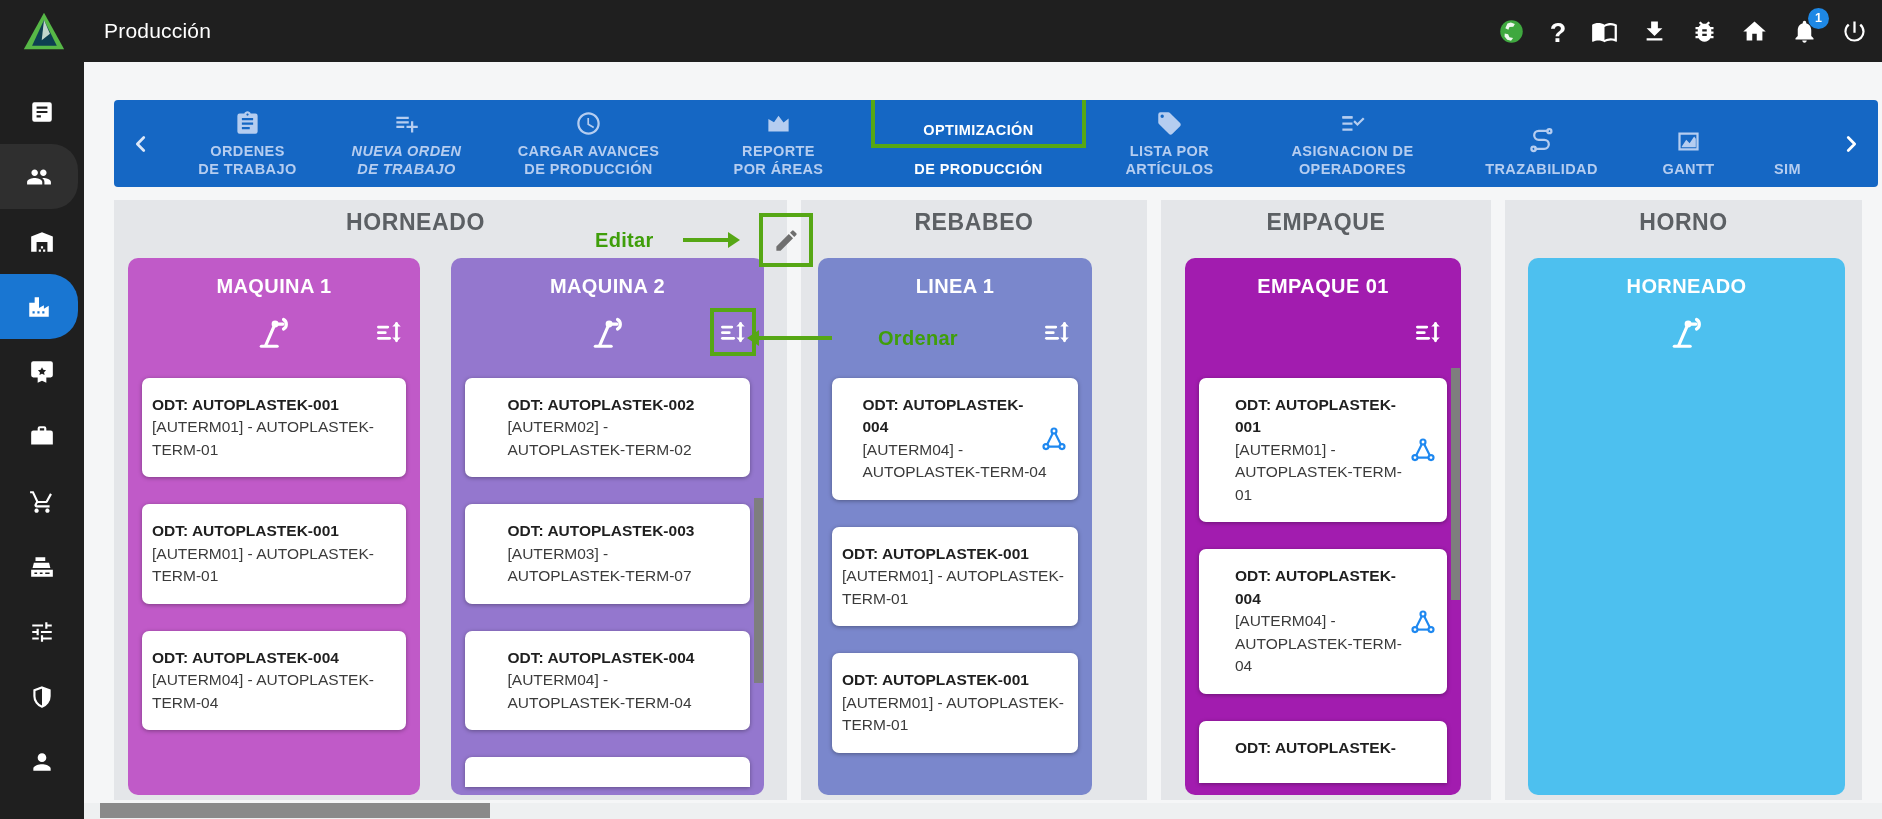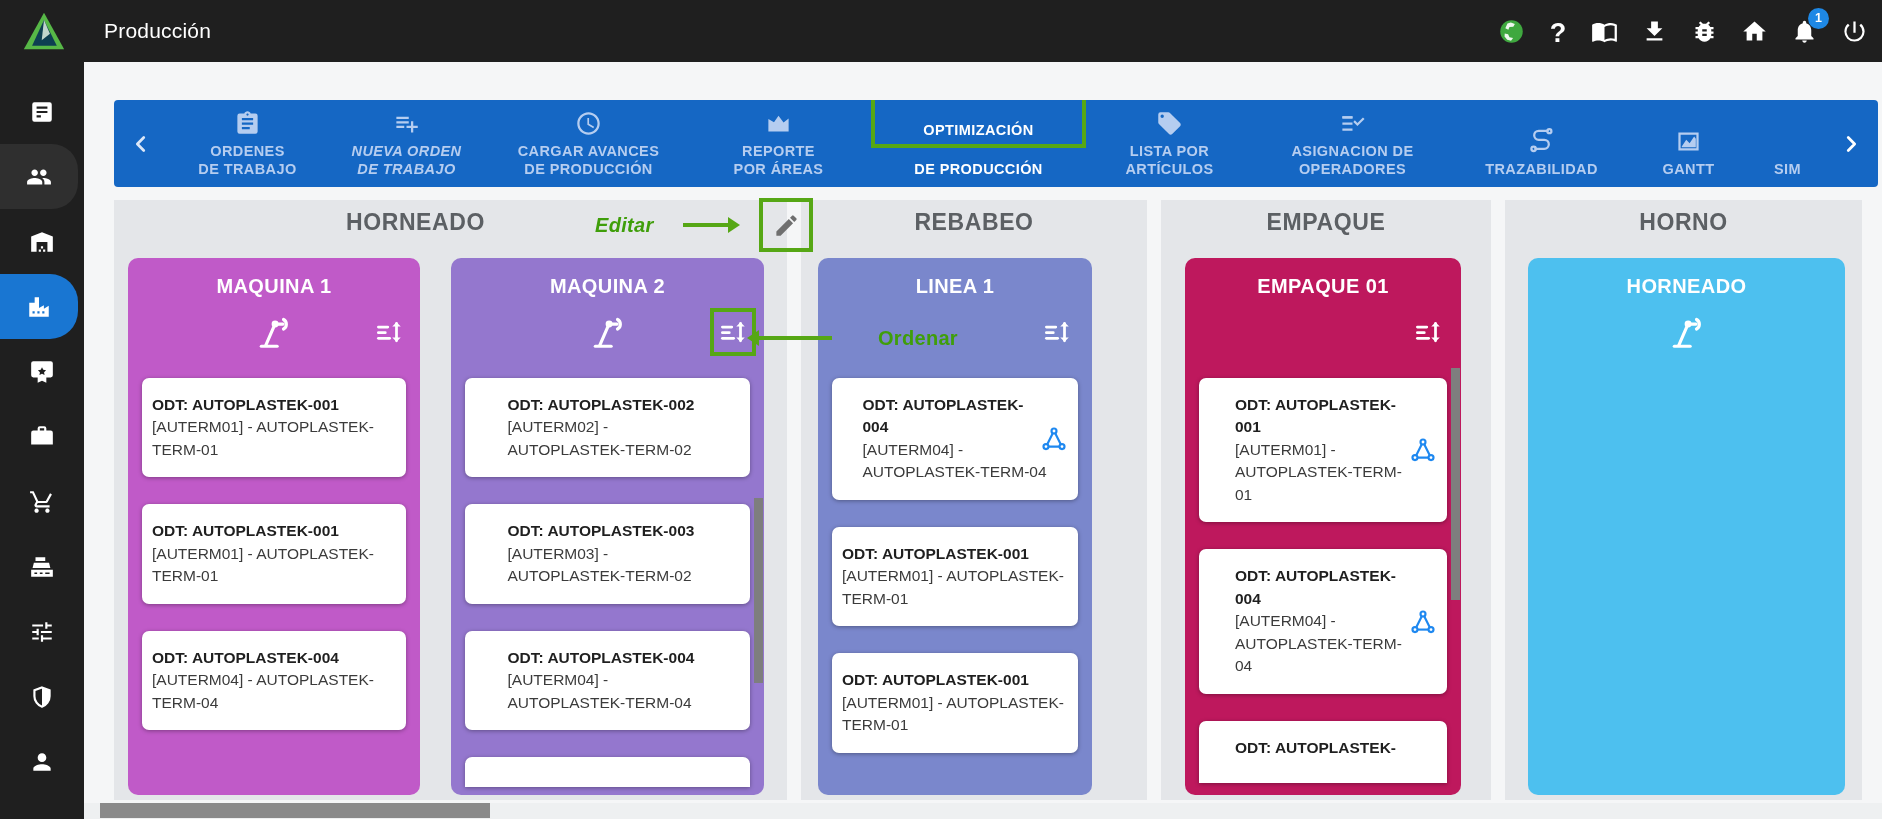--- a/index.html
+++ b/index.html
@@ -47,21 +47,21 @@
   .t1{flex-basis:152px;} .t2{flex-basis:152px;font-style:italic;} .t3{flex-basis:198px;} .t4{flex-basis:168px;}
   .t5{flex-basis:218px;} .t6{flex-basis:150px;} .t7{flex-basis:202px;} .t8{flex-basis:162px;}
   .t9{flex-basis:118px;} .t10{flex-basis:66px; overflow:hidden;}
   .ann-tab-box { position:absolute; left:5px; right:5px; top:-16px; height:64px; border:4px solid #56a715; pointer-events:none; }
 
   
   .machine { position:absolute; top:258px; height:537px; border-radius:10px; overflow:hidden; display:flex; flex-direction:column; }
   .m1 { left:128px; width:292px; background:#c05ac8; }
   .m2 { left:451px; width:313px; background:#9477ce; }
   .l1 { left:818px; width:274px; background:#7a87cc; }
-  .e1 { left:1185px; width:276px; background:#be185d; }
+  .e1 { left:1185px; width:276px; background:#a21caf; }
   .h1 { left:1528px; width:317px; background:#4dc0ef; }
   .m-title { padding-top:16px; text-align:center; color:#fff; font-size:20px; font-weight:bold; letter-spacing:.4px; line-height:24px; }
   .m-iconrow { position:relative; margin-top:14px; height:40px; display:flex; align-items:center; justify-content:center; }
   .robot svg { width:38px; height:38px; }
   .sort { position:absolute; right:16px; top:5px; width:30px; height:30px; cursor:pointer; }
   .sort svg { width:30px; height:30px; }
   .ann-sort-box { position:absolute; inset:-9px -8px; border:4px solid #56a715; pointer-events:none; }
 
   .m-cards { margin-top:26px; padding:0 14px; display:flex; flex-direction:column; gap:27px; flex:1 1 auto; }
   .card { position:relative; background:#fff; border-radius:7px; box-shadow:0 1px 4px rgba(0,0,0,.35); padding:16px 10px; display:flex; align-items:center; justify-content:center; cursor:pointer; }
@@ -82,21 +82,21 @@
   
   .hscroll-track { position:absolute; left:84px; top:803px; width:1798px; height:16px; background:#eef0f1; z-index:8; }
   .hscroll-thumb { position:absolute; left:16px; top:0; width:390px; height:15px; background:#8a8a8a; cursor:pointer; }
 
   
   .annotation { position:absolute; z-index:40; display:flex; align-items:center; pointer-events:none; }
   .ann-label { font-size:20px; font-weight:bold; color:#3f9e0a; letter-spacing:.3px; }
   .arrow { position:relative; height:4px; background:#56a715; }
   .arrow.r::after { content:''; position:absolute; right:-11px; top:-6px; border:8px solid transparent; border-left:12px solid #56a715; border-right:none; }
   .arrow.l::before { content:''; position:absolute; left:-11px; top:-6px; border:8px solid transparent; border-right:12px solid #56a715; border-left:none; }
-  .ann-editar { left:595px; top:199px; height:52px; gap:30px;font-style:italic; }
+  .ann-editar { left:595px; top:214px; height:52px; gap:30px; }
   .pencil-box { width:54px; height:54px; border:4px solid #56a715; display:flex; align-items:center; justify-content:center; background:transparent; }
   .pencil-box svg { width:27px; height:27px; fill:#6f6f6f; }
   .ann-ordenar { left:758px; top:320px; height:36px; gap:46px; }
 </style>
 </head>
 <body>
 
 <svg width="0" height="0" style="position:absolute">
   <symbol id="i-robot" viewBox="0 0 24 24">
     <g fill="none" stroke="currentColor" stroke-width="2" stroke-linecap="round">
@@ -429,21 +429,21 @@
   <div class="m-cards">
     <div class="card">
       <div class="card-text">
         <div class="card-odt">ODT: AUTOPLASTEK-002</div>
         <div class="card-detail">[AUTERM02] - AUTOPLASTEK-TERM-02</div>
       </div>
     </div>
     <div class="card">
       <div class="card-text">
         <div class="card-odt">ODT: AUTOPLASTEK-003</div>
-        <div class="card-detail">[AUTERM03] - AUTOPLASTEK-TERM-02</div>
+        <div class="card-detail">[AUTERM03] - AUTOPLASTEK-TERM-07</div>
       </div>
     </div>
     <div class="card">
       <div class="card-text">
         <div class="card-odt">ODT: AUTOPLASTEK-004</div>
         <div class="card-detail">[AUTERM04] - AUTOPLASTEK-TERM-04</div>
       </div>
     </div>
     <div class="card partial"></div>
   </div>

